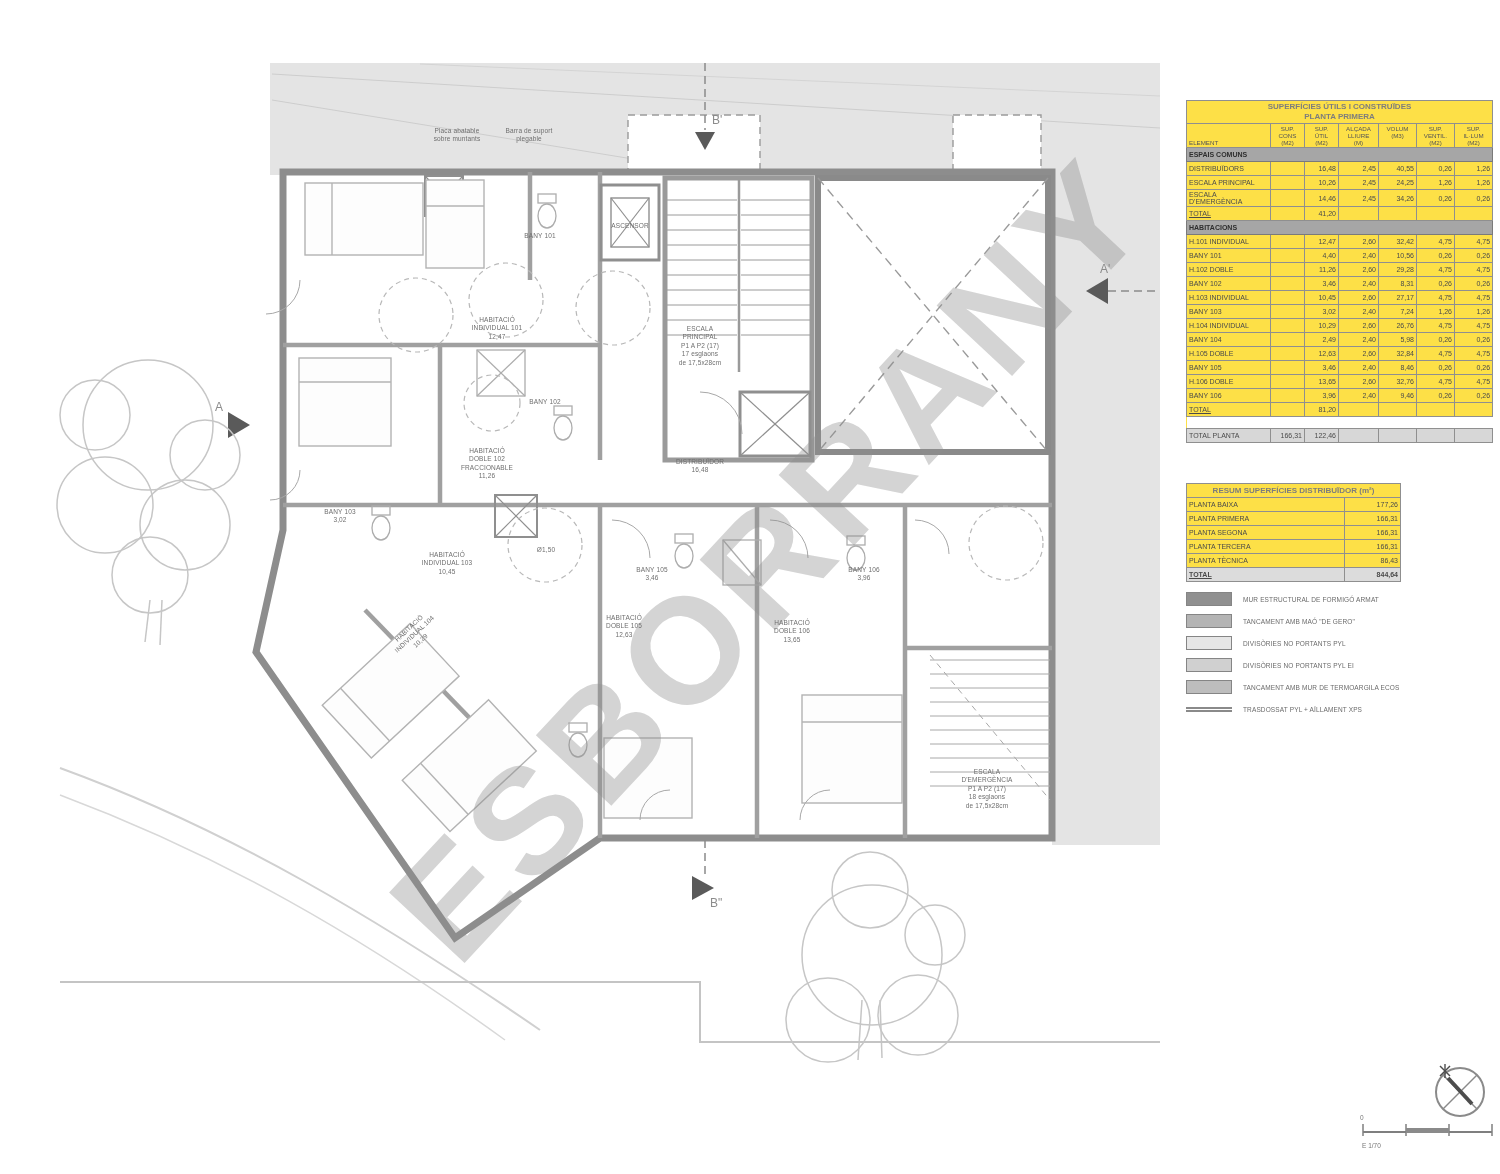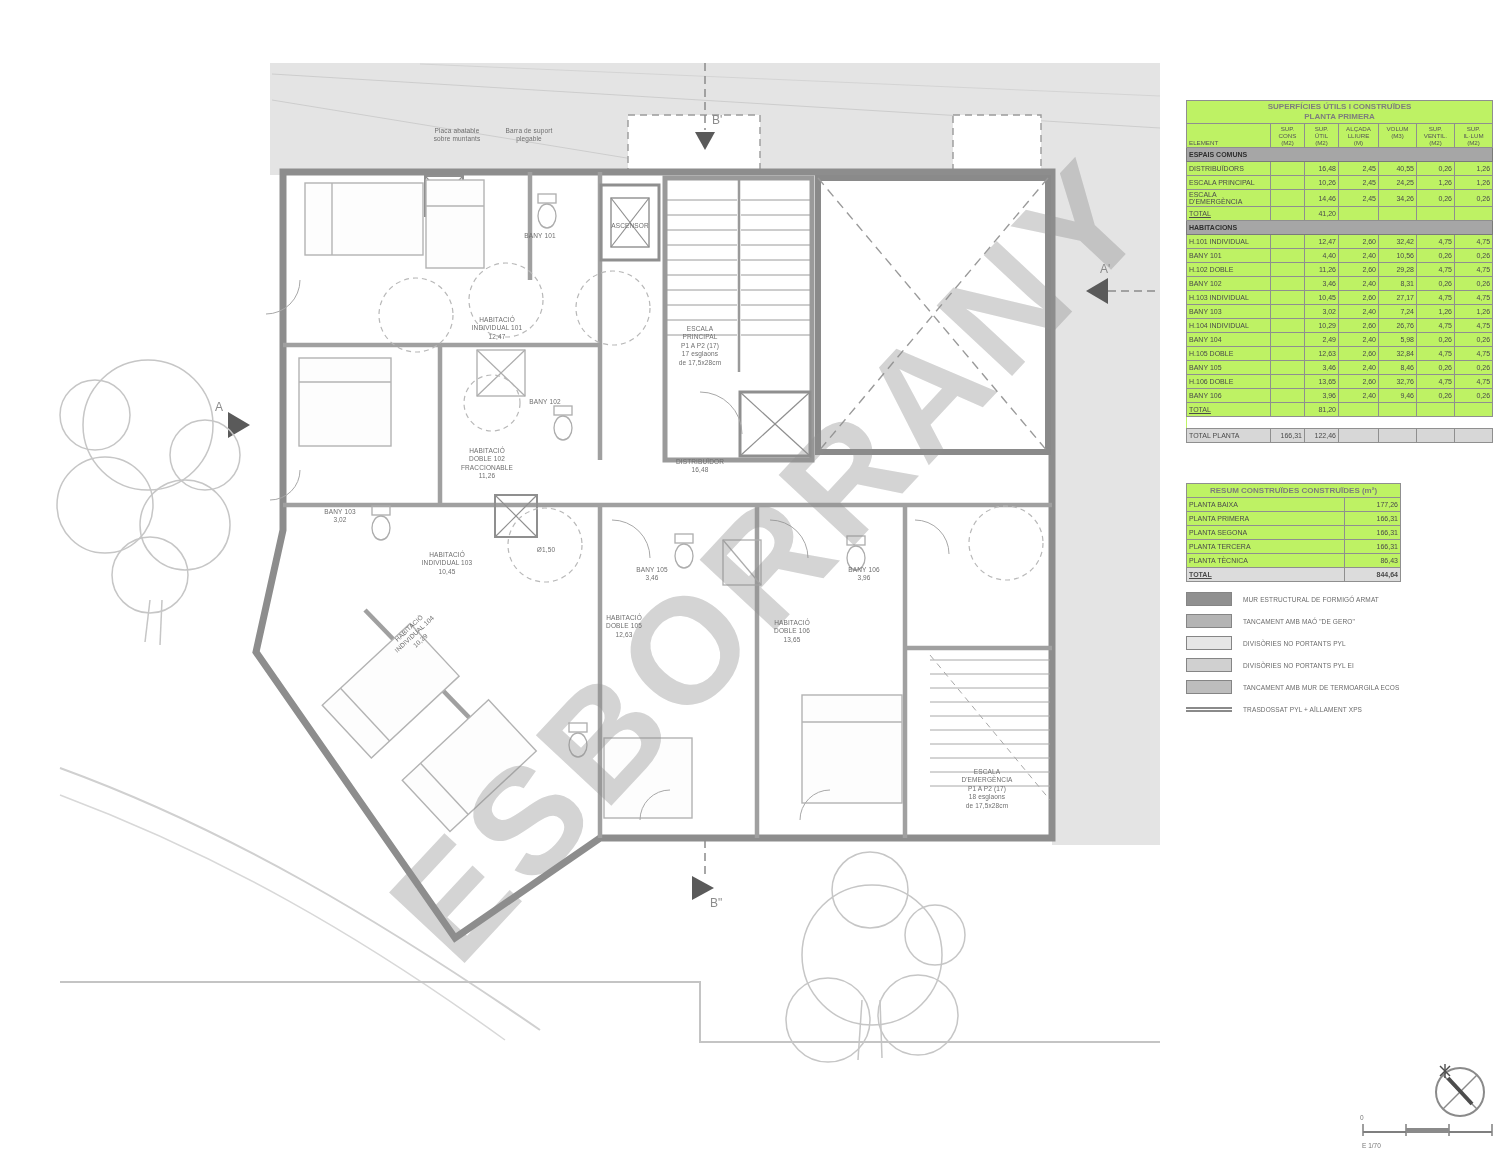--- a/index.html
+++ b/index.html
@@ -11,21 +11,21 @@
     font-size:150px;font-weight:bold;letter-spacing:.05em;color:#8f8f8f;opacity:.38;
     white-space:nowrap;pointer-events:none;}
 
   
   .plabel{position:absolute;width:110px;margin-left:-55px;text-align:center;
     font-size:6.5px;line-height:1.3;color:#6e6e6e;white-space:pre-line;letter-spacing:.02em;}
   .plabel.rot{transform:rotate(-43deg);}
   .marker{position:absolute;font-size:12px;color:#8c8c8c;}
 
   
-  .tbl{position:absolute;border-collapse:collapse;table-layout:fixed;background:#bef264;
+  .tbl{position:absolute;border-collapse:collapse;table-layout:fixed;background:#fde047;
        font-size:7px;color:#4a4a4a;}
   .tbl td,.tbl th{border:1px solid #8f8f8f;padding:1px 2px;overflow:hidden;}
   .tbl .title{ text-align:center;font-weight:bold;color:#7d7d7d;font-size:8px;line-height:1.25;
        white-space:pre-line;}
   .tbl th{font-weight:normal;vertical-align:top;text-align:center;white-space:pre-line;
        font-size:6.2px;line-height:1.15;color:#555;}
   .tbl th.el{text-align:left;vertical-align:bottom;}
   .tbl td.lbl{text-align:left;}
   .tbl td.num{text-align:right;}
   .tbl tr.section td{background:#a6a6a6;color:#2e2e2e;font-weight:bold;border-color:#7a7a7a;}
@@ -531,21 +531,21 @@
       </tbody>
 </table>
 
 <table class="tbl" id="summary-table" style="left:1186px;top:483px;width:214px;">
   <colgroup>
         <col style="width:158px">
         <col style="width:56px">
       </colgroup>
   <thead>
     <tr>
-          <td class="title" colspan="2">RESUM CONSTRUÏDES CONSTRUÏDES (m²)</td>
+          <td class="title" colspan="2">RESUM SUPERFÍCIES DISTRIBUÏDOR (m²)</td>
         </tr>
   </thead>
   <tbody>
         <tr class="data">
           <td class="lbl">PLANTA BAIXA</td>
           <td class="num">177,26</td>
         </tr>
         <tr class="data">
           <td class="lbl">PLANTA PRIMERA</td>
           <td class="num">166,31</td>

